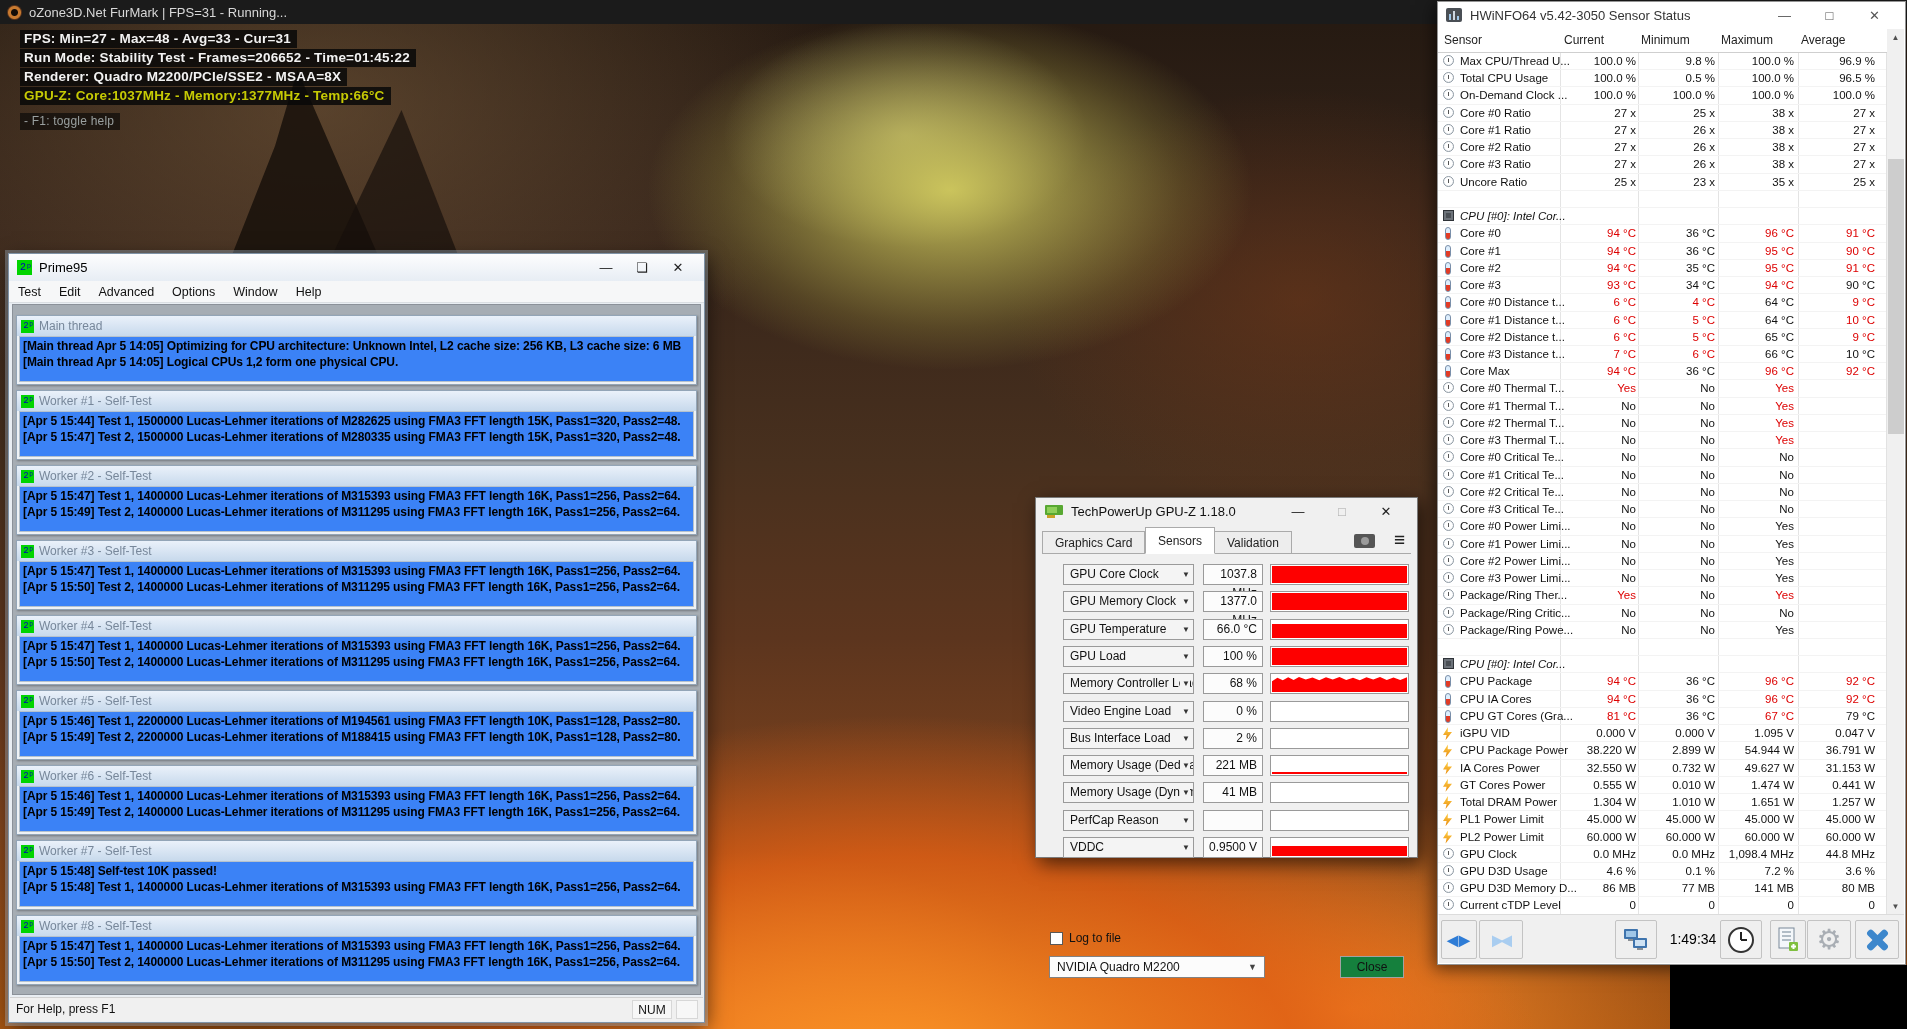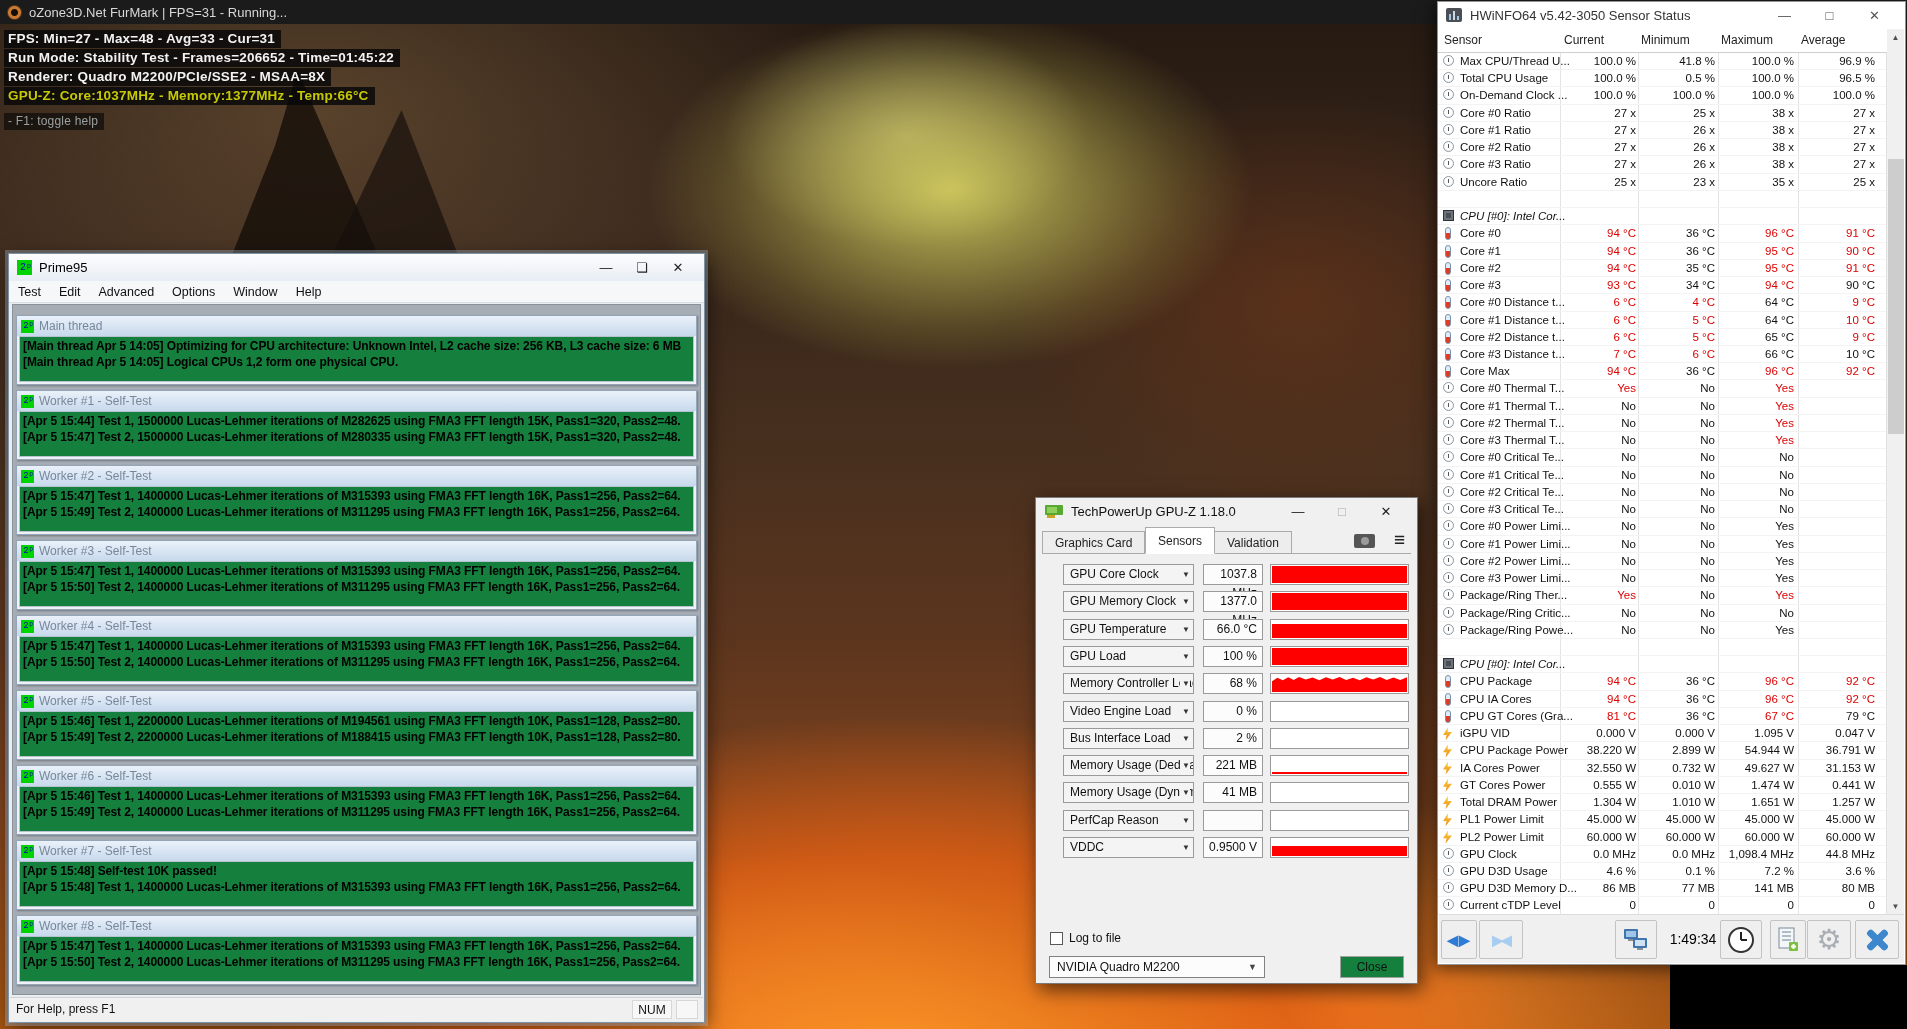--- a/index.html
+++ b/index.html
@@ -21,45 +21,45 @@
   #fm-peak1 { left:230px; top:70px; width:150px; height:190px; clip-path:polygon(45% 0,100% 100%,0 100%,30% 40%); }
   #fm-peak2 { left:330px; top:110px; width:130px; height:150px; clip-path:polygon(55% 0,100% 100%,0 100%); opacity:.7; }
   #black-corner { position:absolute; left:1670px; top:965px; right:0; bottom:0; background:#000; }
 
   
   #fm-titlebar { position:absolute; top:0; left:0; right:0; height:24px; background:#1b1b1b; color:#d8d8d8; font-size:13px; display:flex; align-items:center; gap:7px; padding-left:7px; }
   .fm-icon { width:15px; height:15px; border-radius:50%; flex:none;
     background:radial-gradient(circle at 50% 50%, #140d08 0 3px, #c87a30 4px 6px, #5a341c 7px); }
 
   
-  #fm-overlay { position:absolute; left:4px; top:30px; font-weight:bold; font-size:13.5px; color:#f2f2f2; z-index:2; }
+  #fm-overlay { position:absolute; left:20px; top:30px; font-weight:bold; font-size:13.5px; color:#f2f2f2; z-index:2; }
   #fm-overlay .chip { display:table; background:rgba(8,8,8,.85); padding:1px 6px 2px 4px; margin-bottom:1px; white-space:pre; letter-spacing:.2px; }
   #fm-overlay .chip.gpuz { color:#c6ca04; }
   #fm-overlay .chip.help { color:#9aa0a0; font-weight:normal; font-size:12px; background:rgba(8,8,8,.65); margin-top:8px; }
 
   
   #prime95 { position:absolute; left:8px; top:253px; width:697px; height:770px; background:#e9eef3; border:1px solid #7f93a7; box-shadow:0 0 0 3px rgba(170,190,210,.35), 3px 5px 18px rgba(0,0,0,.55); z-index:3; }
   .p95-titlebar { height:27px; display:flex; align-items:center; gap:7px; padding:0 8px; font-size:13px; color:#000; background:linear-gradient(#fdfdfe,#e7edf4); }
   .p95-icon { width:15px; height:15px; background:#00d400; color:#0000bb; font-weight:normal; font-size:10px; line-height:15px; text-align:right; flex:none; font-family:"Liberation Mono",monospace; }
   .win-controls { margin-left:auto; display:flex; align-items:center; }
   .win-btn { width:36px; text-align:center; font-size:13px; color:#222; cursor:default; }
   .p95-menubar { height:22px; background:#f6f7f8; border-bottom:1px solid #dadee2; display:flex; align-items:center; font-size:12.5px; color:#111; }
   .p95-menubar span { padding:9px 9px; }
   #p95-mdi { position:absolute; top:50px; bottom:27px; left:3px; right:3px; background:#a6adb4; border:1px solid #8b9199; overflow:hidden; }
   .p95-section { position:absolute; left:3px; right:3px; height:70px; background:#eef2f6; border:1px solid #93a5b7; box-shadow:1px 1px 2px rgba(0,0,0,.3); }
   .sec-titlebar { height:20px; background:linear-gradient(#eaf1fa,#c7d9ec); display:flex; align-items:center; gap:5px; padding:0 4px; font-size:12px; color:#77879a; }
   .sec-titlebar .p95-icon { width:13px; height:13px; line-height:13px; font-size:9px; }
-  .sec-log { position:absolute; top:20px; left:2px; right:2px; bottom:2px; background:#15803d; border:1px solid #b6c2cd; font-weight:bold; font-size:12px; line-height:15.5px; white-space:nowrap; overflow:hidden; padding:2px 0 0 3px; letter-spacing:-0.1px; color:#000; }
+  .sec-log { position:absolute; top:20px; left:2px; right:2px; bottom:2px; background:#3b82f6; border:1px solid #b6c2cd; font-weight:bold; font-size:12px; line-height:15.5px; white-space:nowrap; overflow:hidden; padding:2px 0 0 3px; letter-spacing:-0.1px; color:#000; }
   .p95-status { position:absolute; left:1px; right:1px; bottom:1px; height:24px; background:#f0f0f0; border-top:1px solid #d2d2d2; font-size:12px; color:#111; }
   .p95-status .status-main { position:absolute; left:6px; top:4px; }
   .p95-status .status-num { position:absolute; left:622px; top:2px; width:40px; height:19px; border:1px solid #d7d7d7; text-align:center; line-height:18px; background:#f7f7f7; }
   .p95-status .status-pane { position:absolute; left:666px; top:2px; width:22px; height:19px; border:1px solid #d7d7d7; background:#f7f7f7; }
 
   
-  #gpuz { position:absolute; left:1035px; top:497px; width:383px; height:487px; background:#f0f0f0; border:1px solid #7a7a7a; box-shadow:4px 6px 18px rgba(0,0,0,.6); font-size:12px; color:#111; z-index:4; }
+  #gpuz { position:absolute; left:1035px; top:497px; width:383px; height:361px; background:#f0f0f0; border:1px solid #7a7a7a; box-shadow:4px 6px 18px rgba(0,0,0,.6); font-size:12px; color:#111; z-index:4; }
   .gz-titlebar { height:27px; display:flex; align-items:center; gap:8px; padding:0 9px; font-size:13px; }
   .gz-controls { margin-left:auto; display:flex; }
   .gz-controls .win-btn { width:44px; }
   .gz-controls .disabled { color:#aaa; }
   .gz-tabs { position:relative; height:27px; margin:2px 6px 0 6px; border-bottom:1px solid #aaa;padding-left:24px; }
   .gz-tab { position:absolute; bottom:-1px; height:23px; border:1px solid #aaa; background:#ededed; padding:4px 12px 0; color:#222; }
   .gz-tab.t0 { left:0; }
   .gz-tab.t1 { left:103px; background:#fff; height:27px; bottom:-1px; padding-top:6px; border-bottom:1px solid #fff; z-index:2; }
   .gz-tab.t2 { left:172px; }
   .gz-cam { position:absolute; right:36px; bottom:5px; width:21px; height:14px; background:#555; border-radius:2px; }
@@ -404,21 +404,21 @@
   </div>
   <div class="hw-sep" style="left:122px"></div>
   <div class="hw-sep" style="left:200px"></div>
   <div class="hw-sep" style="left:280px"></div>
   <div class="hw-sep" style="left:360px"></div>
   <div id="hw-rows">
       <div class="hw-row">
         <span class="row-icon icon-dial"></span>
         <span class="name">Max CPU/Thread U...</span>
         <span class="hw-cell c0">100.0 %</span>
-        <span class="hw-cell c1">41.8 %</span>
+        <span class="hw-cell c1">9.8 %</span>
         <span class="hw-cell c2">100.0 %</span>
         <span class="hw-cell c3">96.9 %</span>
       </div>
       <div class="hw-row">
         <span class="row-icon icon-dial"></span>
         <span class="name">Total CPU Usage</span>
         <span class="hw-cell c0">100.0 %</span>
         <span class="hw-cell c1">0.5 %</span>
         <span class="hw-cell c2">100.0 %</span>
         <span class="hw-cell c3">96.5 %</span>

